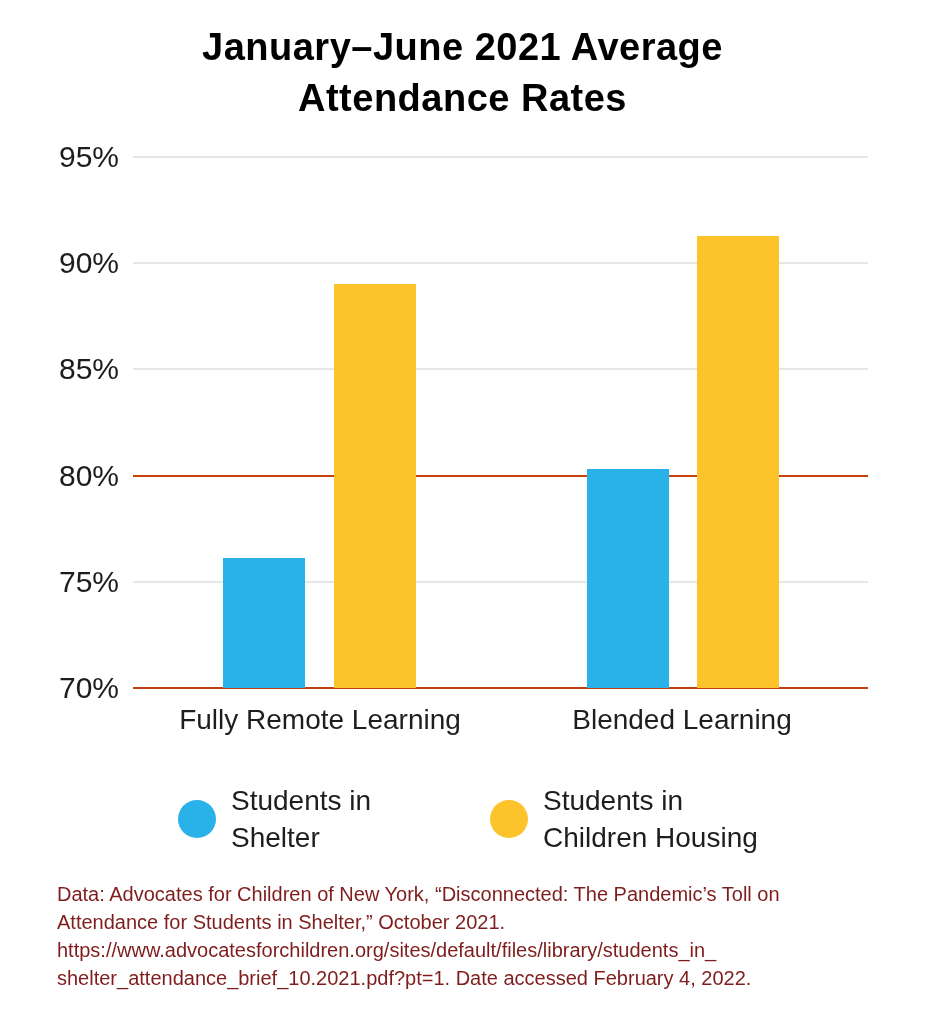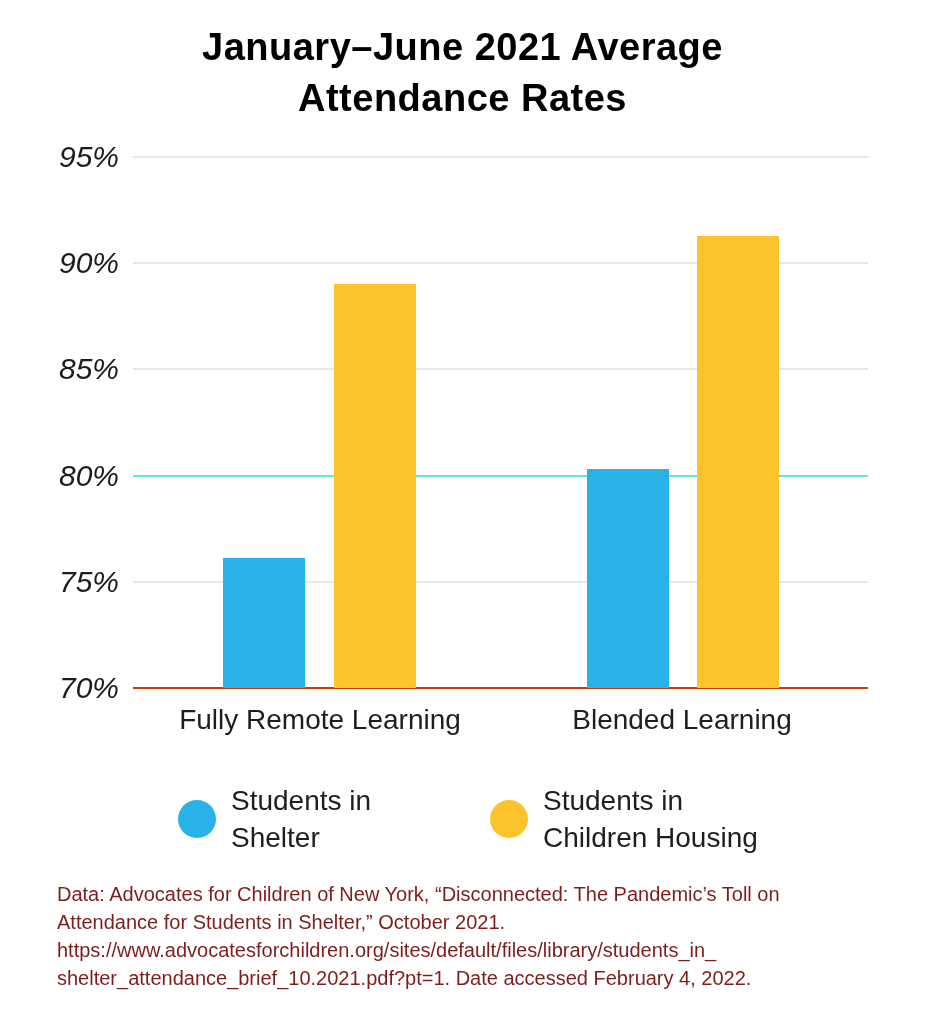--- a/index.html
+++ b/index.html
@@ -46,21 +46,20 @@
     z-index: 1;
   }
   .ytick {
     position: absolute;
     right: calc(100% + 14px);
     top: 50%;
     transform: translateY(-50%);
     font-size: 30px;
     color: #1c1c1c;
     white-space: nowrap;
-    font-style: italic;
   }
   .bar {
     position: absolute;
     bottom: 0;
     width: 82px;
     z-index: 2;
   }
   .bar.pos0 { left: 90px; }
   .bar.pos1 { left: 201px; }
   .bar.pos2 { left: 454px; }
@@ -130,21 +129,21 @@
   <div class="plot">
       <div class="gridline" style="top: 0%; background: rgb(231, 231, 231);">
         <span class="ytick">95%</span>
       </div>
       <div class="gridline" style="top: 20%; background: rgb(231, 231, 231);">
         <span class="ytick">90%</span>
       </div>
       <div class="gridline" style="top: 40%; background: rgb(231, 231, 231);">
         <span class="ytick">85%</span>
       </div>
-      <div class="gridline" style="top: 60%; background: #5eead4;">
+      <div class="gridline" style="top: 60%; background: #c2410c;">
         <span class="ytick">80%</span>
       </div>
       <div class="gridline" style="top: 80%; background: rgb(231, 231, 231);">
         <span class="ytick">75%</span>
       </div>
       <div class="gridline" style="top: 100%; background: #c2410c;">
         <span class="ytick">70%</span>
       </div>
       <div class="bar pos0" title="Students in Shelter — Fully Remote Learning: 76.1%" style="height: 24.4%; background: rgb(41, 178, 232);"></div>
       <div class="bar pos1" title="Students in Permanent Housing — Fully Remote Learning: 89%" style="height: 76%; background: rgb(253, 195, 43);"></div>

